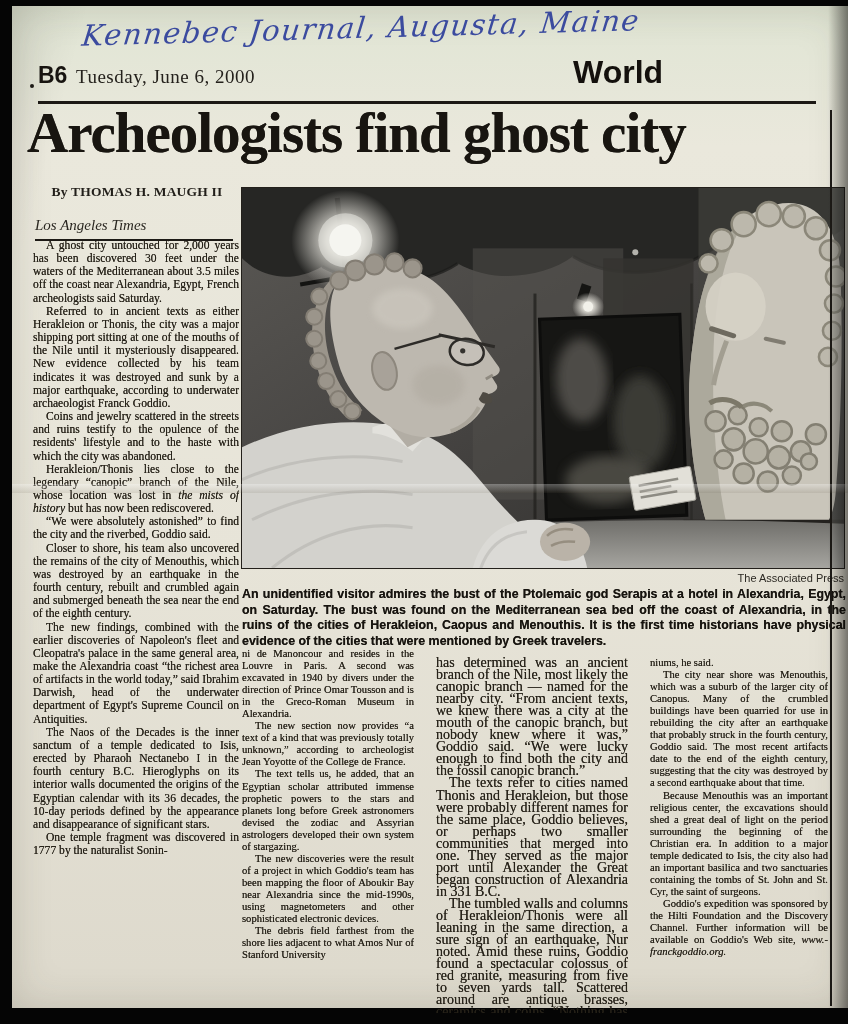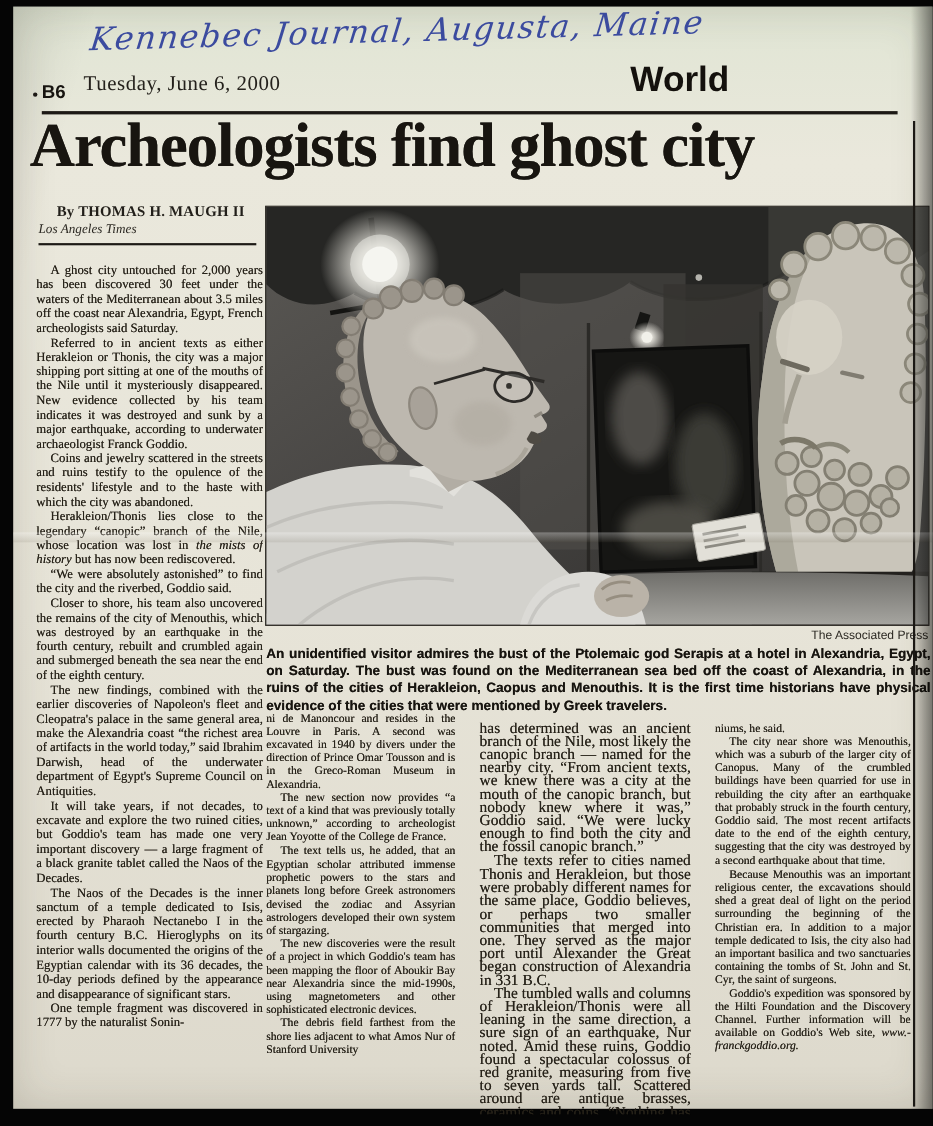--- a/index.html
+++ b/index.html
@@ -11,29 +11,29 @@
   .right-shade{position:absolute;right:0;top:0;width:20px;height:100%;
     background:linear-gradient(90deg,rgba(0,0,0,0),rgba(0,0,0,.45));}
   .crease-h{position:absolute;left:0;right:0;top:478px;height:9px;opacity:.55;
     background:linear-gradient(180deg,rgba(255,255,255,.55),rgba(90,82,64,.22));}
   .vrule{position:absolute;left:818px;top:104px;width:2px;height:896px;background:#1d1a16;}
   .handwriting{position:absolute;left:70px;top:6px;width:480px;
     font-family:"DejaVu Serif",serif;font-style:italic;font-size:29px;letter-spacing:1.5px;
     color:#2e3f9b;transform:rotate(-1.6deg) skewX(-8deg);white-space:nowrap;opacity:.92;}
   .mast{position:absolute;left:18px;top:54px;width:800px;height:40px;}
   .dot{position:absolute;left:0;top:24px;width:4px;height:4px;background:#1d1a16;border-radius:50%;}
-  .pageno{position:absolute;left:8px;top:14px;font-family:"Liberation Sans",sans-serif;font-weight:bold;font-size:17px;color:#171410;}
+  .pageno{position:absolute;left:8px;top:2px;font-family:"Liberation Sans",sans-serif;font-weight:bold;font-size:23px;color:#171410;}
   .date{position:absolute;left:46px;top:6px;font-size:19px;color:#24211c;letter-spacing:.5px;}
   .section{position:absolute;left:543px;top:-6px;font-family:"Liberation Sans",sans-serif;font-weight:bold;font-size:32px;color:#14110d;}
   .rule1{position:absolute;left:26px;top:95px;width:778px;height:3px;background:#1c1915;}
   .headline{position:absolute;left:15px;top:94px;margin:0;font-weight:bold;font-size:57px;
     letter-spacing:-1px;color:#181510;white-space:nowrap;text-shadow:0 0 .6px rgba(24,21,16,.8);}
   .byline{position:absolute;left:23px;top:178px;width:204px;}
   .by{font-weight:bold;font-size:13.5px;color:#221f1a;letter-spacing:.2px;text-align:center;}
-  .src{font-style:italic;font-size:12px;color:#2a2721;margin-top:1px;}
+  .src{font-style:italic;font-size:15px;color:#2a2721;margin-top:17px;}
   .byrule{width:198px;height:2px;background:#1d1a16;margin-top:5px;}
   .col{position:absolute;overflow:hidden;color:#262219;text-align:justify;
     text-shadow:0 0 .5px rgba(40,34,26,.85);}
   .col p{margin:0;text-indent:13px;}
   .col.cont p:first-child{text-indent:0;}
   .col1{left:21px;top:233px;width:206px;height:790px;font-size:11.6px;line-height:13.15px;}
   .col2{left:230px;top:642px;width:172px;height:356px;font-size:10.6px;line-height:12.05px;}
   .col3{left:424px;top:651px;width:192px;height:356px;font-size:14px;line-height:12.05px;}
   .col4{left:638px;top:651px;width:178px;height:356px;font-size:10.6px;line-height:12.05px;}
   .col em{font-style:italic;}
@@ -71,21 +71,20 @@
     </div>
 
     <div class="col col1">
         <p><span>A ghost city untouched for 2,000 years has been discovered 30 feet under the waters of the Mediterranean about 3.5 miles off the coast near Alexandria, Egypt, French archeologists said Saturday.</span></p>
         <p><span>Referred to in ancient texts as either Herakleion or Thonis, the city was a major shipping port sitting at one of the mouths of the Nile until it mysteriously disappeared. New evidence collected by his team indicates it was destroyed and sunk by a major earthquake, according to underwater archaeologist Franck Goddio.</span></p>
         <p><span>Coins and jewelry scattered in the streets and ruins testify to the opulence of the residents' lifestyle and to the haste with which the city was abandoned.</span></p>
         <p><span>Herakleion/Thonis lies close to the legendary “canopic” branch of the Nile, whose location was lost in </span><em>the mists of history</em><span> but has now been rediscovered.</span></p>
         <p><span>“We were absolutely astonished” to find the city and the riverbed, Goddio said.</span></p>
         <p><span>Closer to shore, his team also uncovered the remains of the city of Menouthis, which was destroyed by an earthquake in the fourth century, rebuilt and crumbled again and submerged beneath the sea near the end of the eighth century.</span></p>
         <p><span>The new findings, combined with the earlier discoveries of Napoleon's fleet and Cleopatra's palace in the same general area, make the Alexandria coast “the richest area of artifacts in the world today,” said Ibrahim Darwish, head of the underwater department of Egypt's Supreme Council on Antiquities.</span></p>
-        <p><span>It will take years, if not decades, to excavate and explore the two ruined cities, but Goddio's team has made one very important discovery — a large fragment of a black granite tablet called the Naos of the Decades.</span></p>
         <p><span>The Naos of the Decades is the inner sanctum of a temple dedicated to Isis, erected by Pharaoh Nectanebo I in the fourth century B.C. Hieroglyphs on its interior walls documented the origins of the Egyptian calendar with its 36 decades, the 10-day periods defined by the appearance and disappearance of significant stars.</span></p>
         <p><span>One temple fragment was discovered in 1777 by the naturalist Sonin-</span></p>
       </div>
 
     <div class="photo">
       <svg viewBox="0 0 600 378" preserveAspectRatio="none">
         <defs>
           <radialGradient id="glow" cx="50%" cy="50%" r="50%">
             <stop offset="0%" stop-color="#ffffff"></stop>
             <stop offset="35%" stop-color="#eceae2" stop-opacity=".85"></stop>

